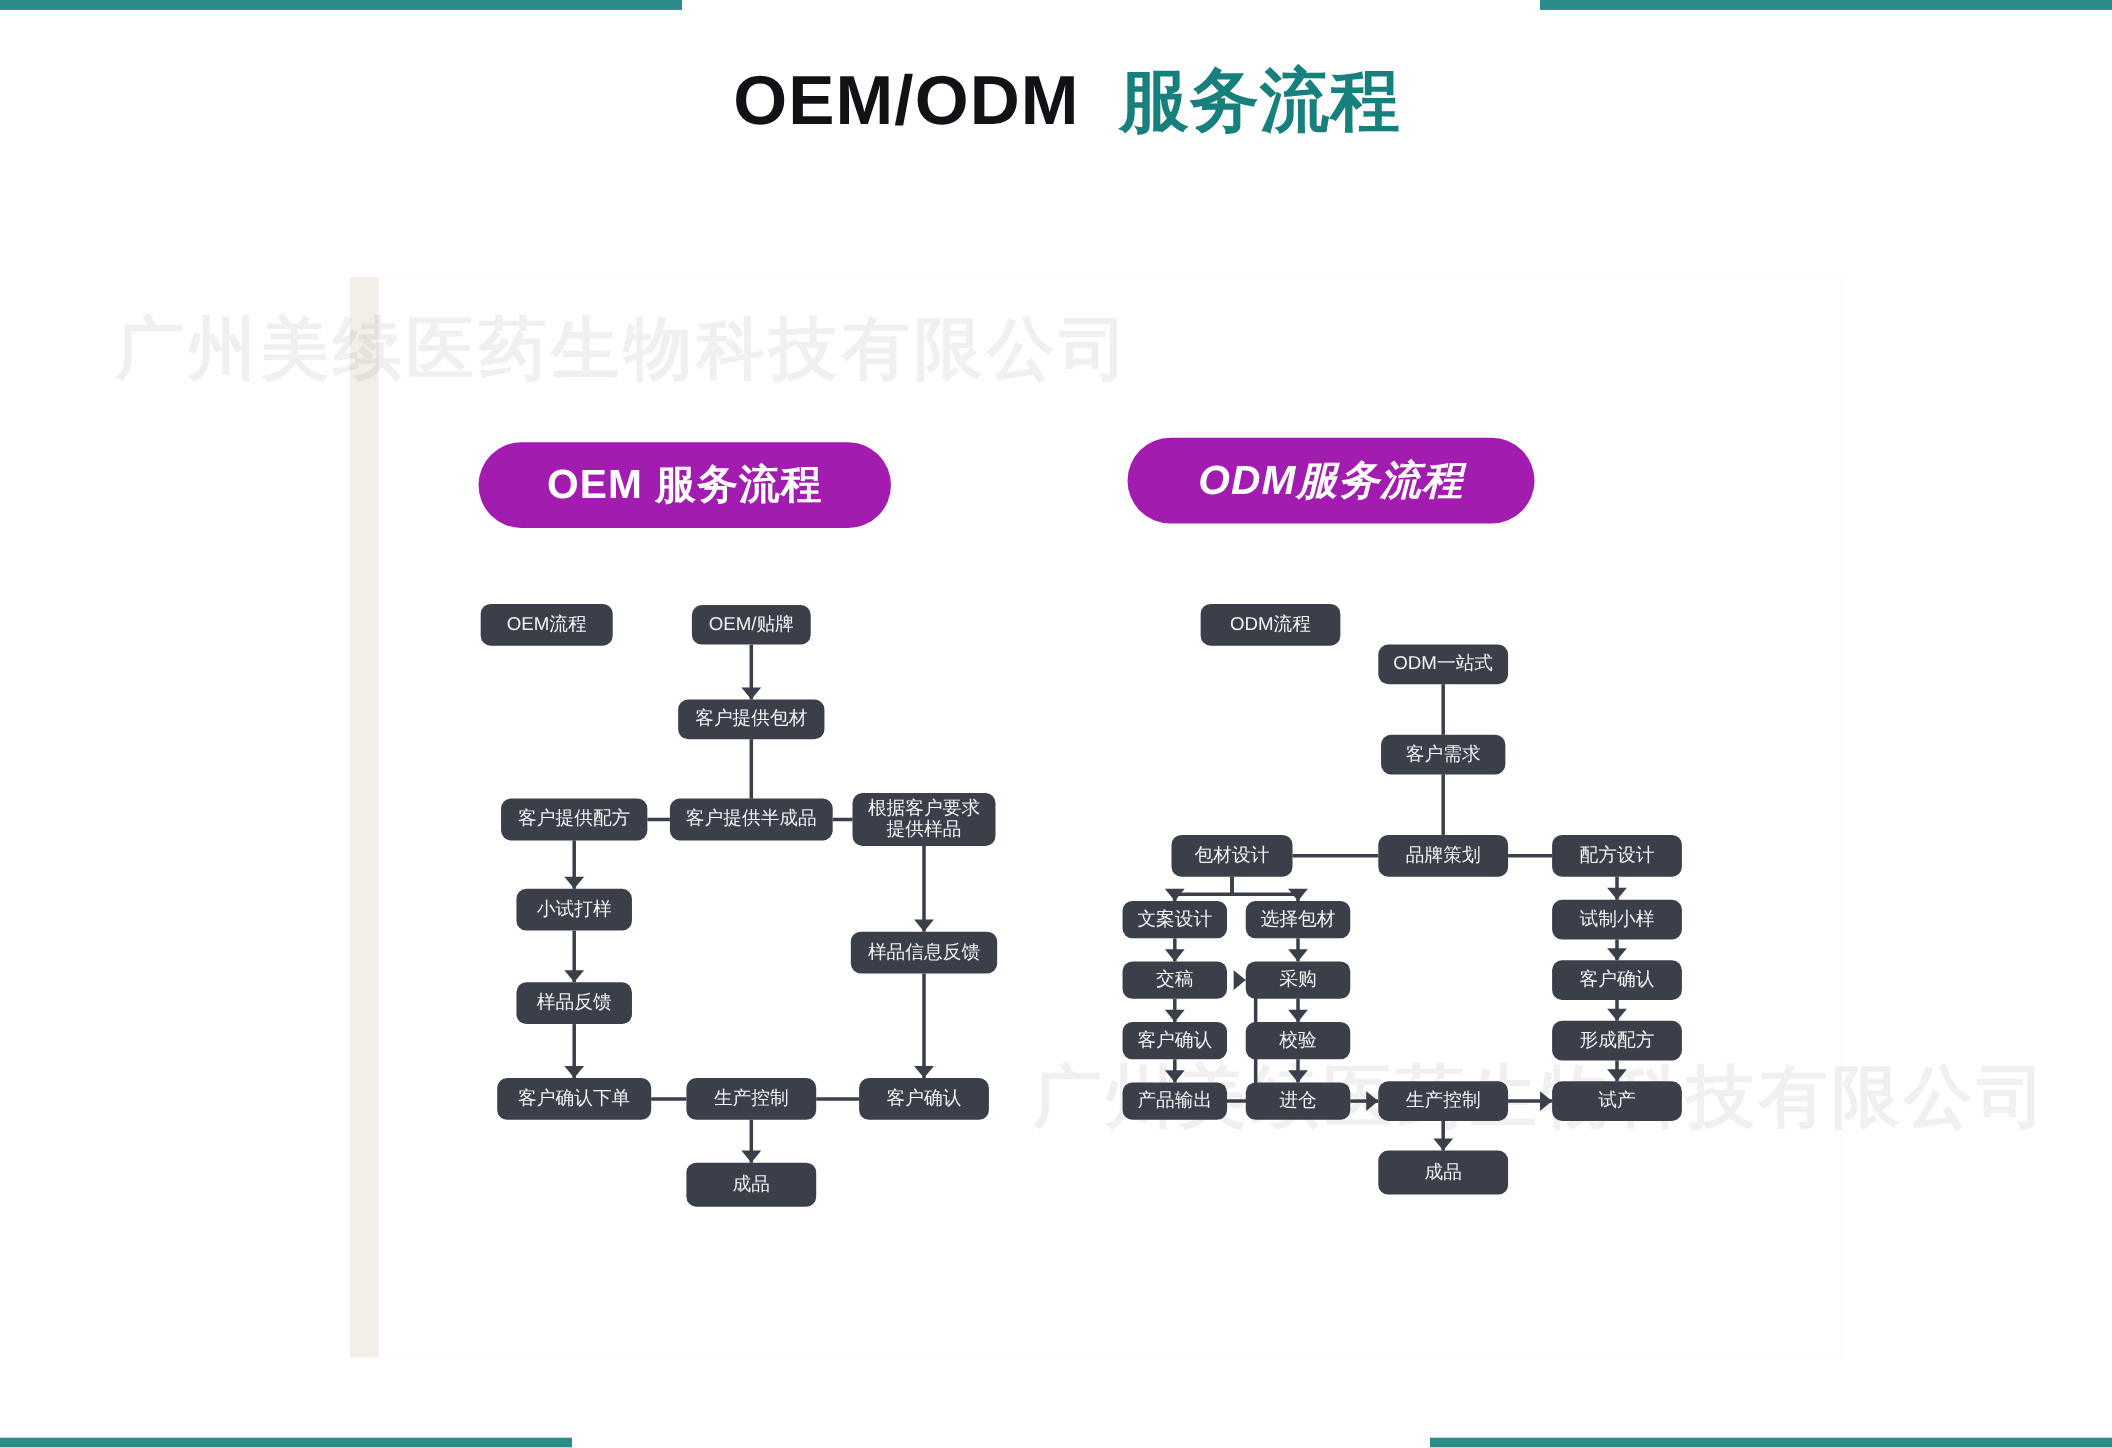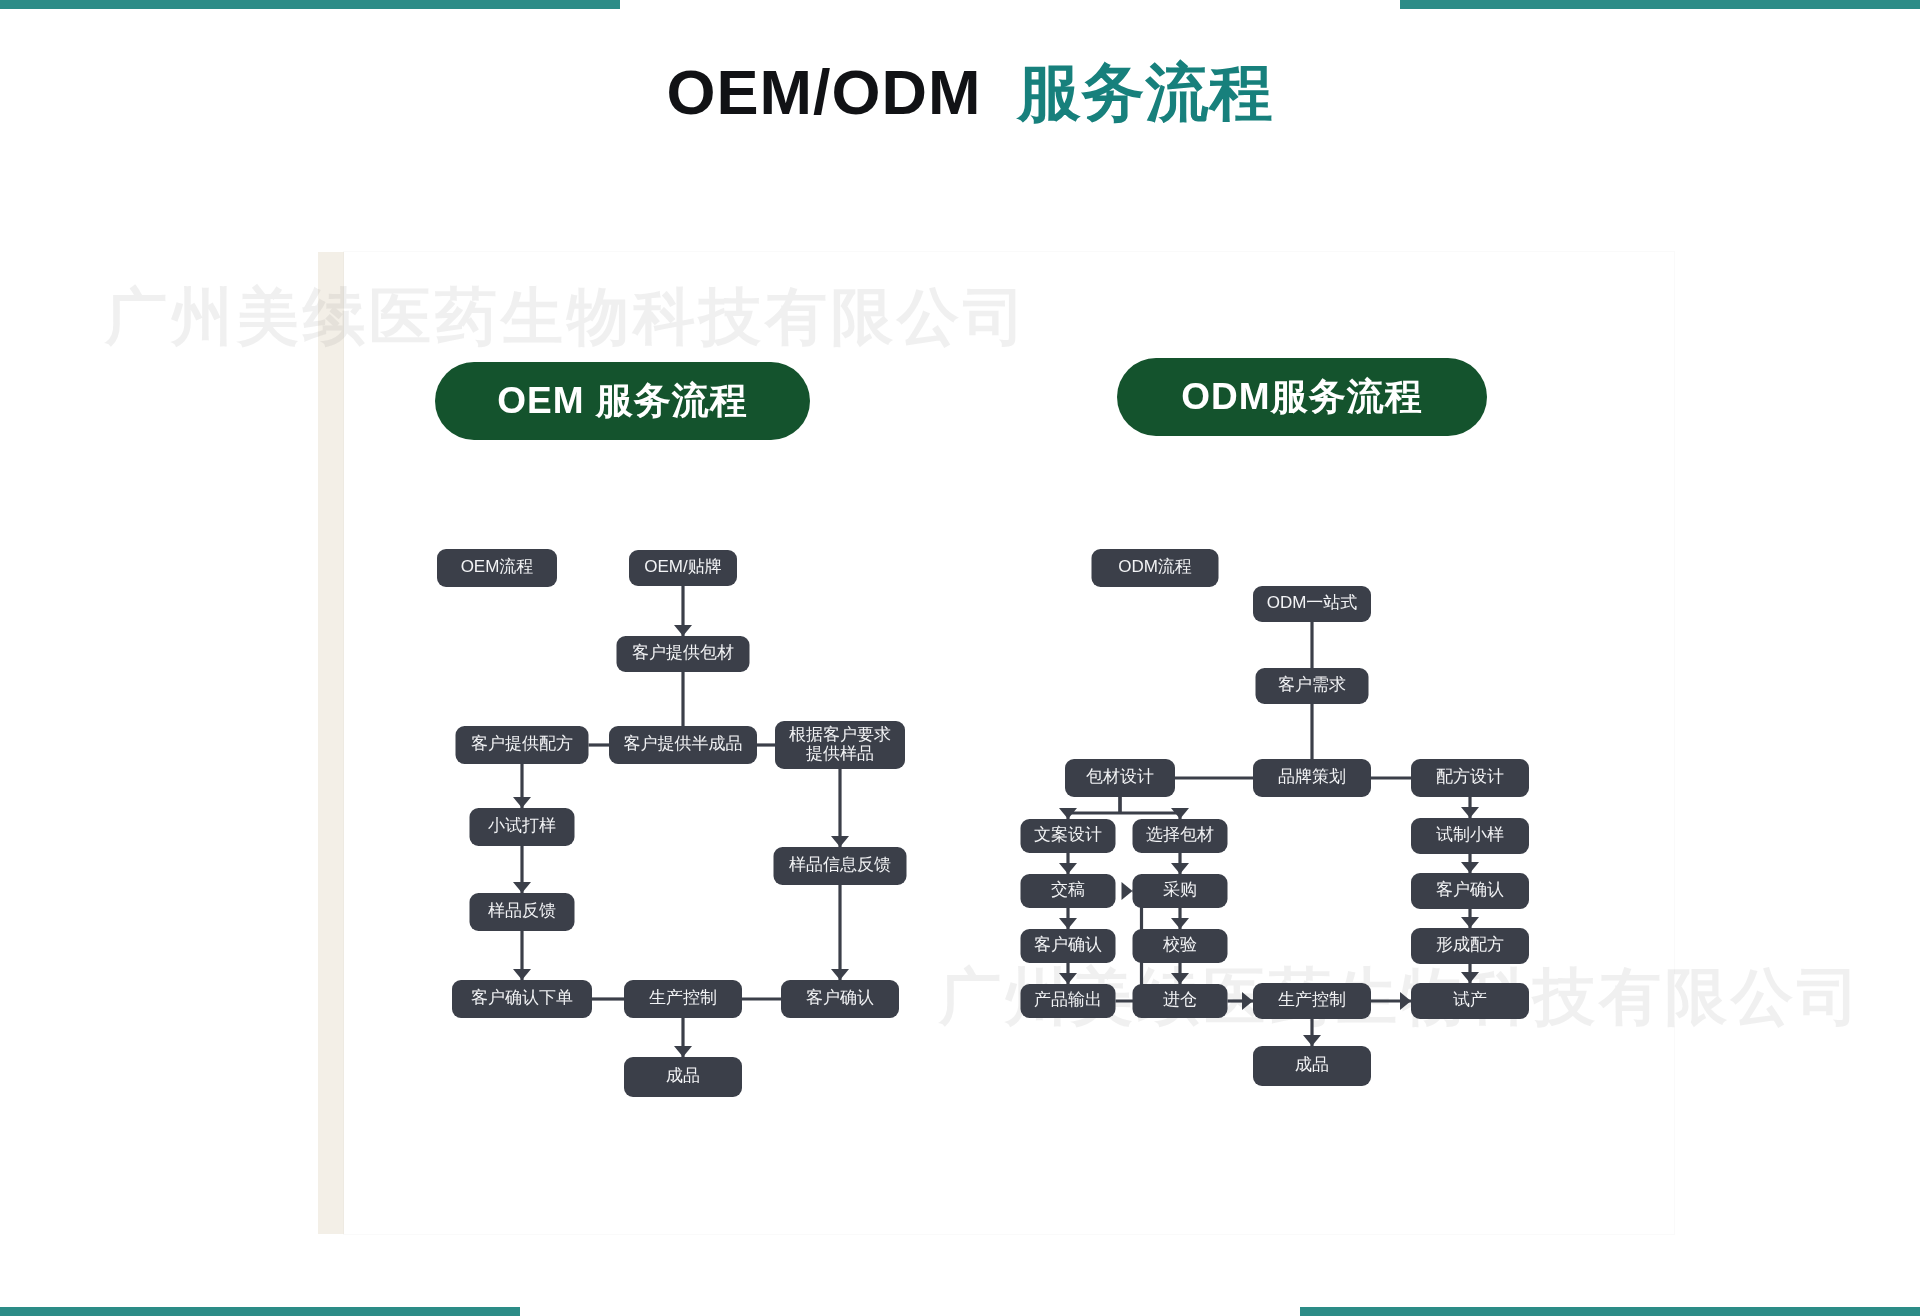--- a/index.html
+++ b/index.html
@@ -39,26 +39,26 @@
     position:absolute;white-space:nowrap;
     font-size:62px;font-weight:bold;letter-spacing:4px;
     color:rgba(120,120,120,0.11);
     pointer-events:none;user-select:none;margin-left:39px;
   }
   .wm-1{left:66px;top:275px;}
   .wm-2{left:900px;top:955px;}
 
   
   .pill{
-    position:absolute;background:#14532d;color:#ffffff;border-radius:48px;
+    position:absolute;background:#a21caf;color:#ffffff;border-radius:48px;
     display:flex;align-items:center;justify-content:center;
-    font-size:37px;font-weight:bold;letter-spacing:1px;
+    font-size:37px;font-weight:bold;letter-spacing:1px;margin-top:40px;
   }
   .pill-oem{left:435px;top:362px;width:375px;height:78px;}
-  .pill-odm{left:1117px;top:358px;width:370px;height:78px;}
+  .pill-odm{left:1025px;top:358px;width:370px;height:78px;font-style:italic;}
 
   
   .flow{position:absolute;left:0;top:0;width:1920px;height:1316px;}
   .flow text{
     font-family:"Liberation Sans","DejaVu Sans",sans-serif;
     fill:#f2f3f5;font-size:17px;text-anchor:middle;dominant-baseline:middle;
   }
   .flow .nodebox{fill:#3b3f49;}
   .flow .conn{stroke:#3b3f49;stroke-width:3.2;fill:none;}
   .flow .arrowhead{fill:#3b3f49;}

